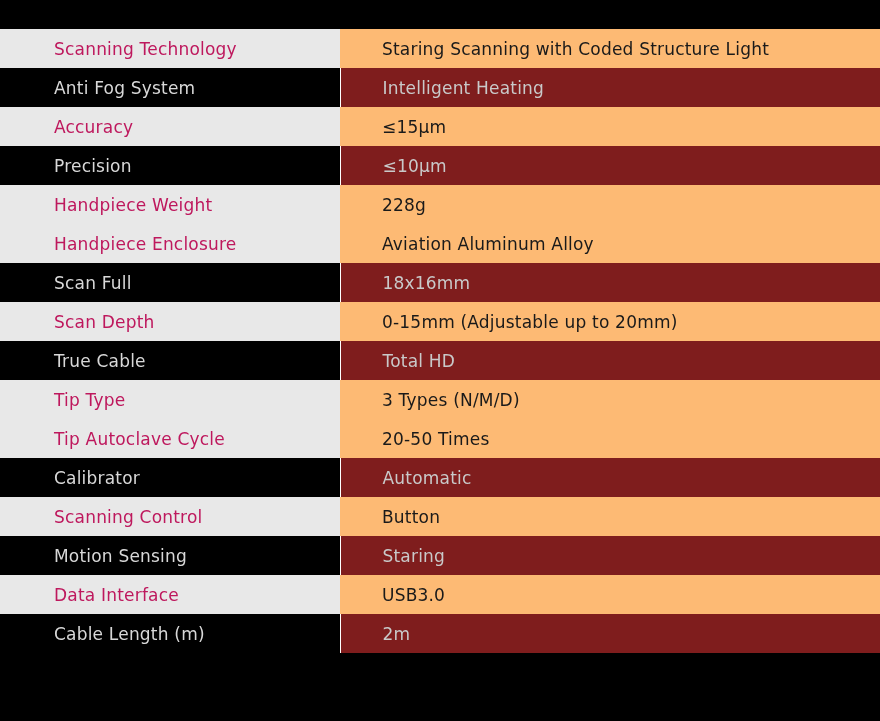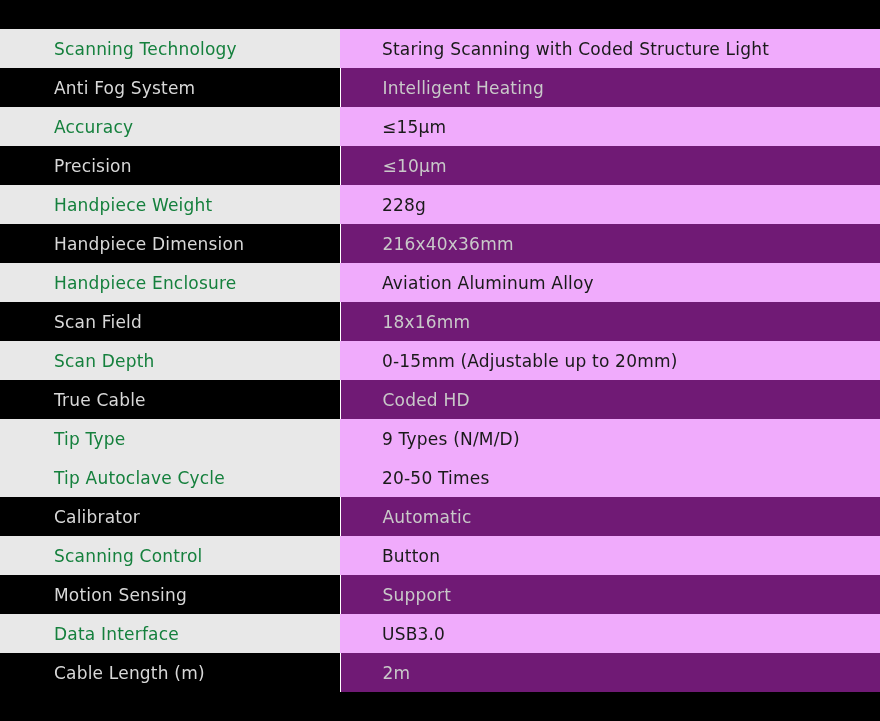--- a/index.html
+++ b/index.html
@@ -26,33 +26,33 @@
     vertical-align: middle;
     font-size: 17px;
     font-weight: 400;
     letter-spacing: 0.2px;
     white-space: nowrap;
     overflow: hidden;
   }
   
   tr.row-light td.label-cell {
     background: #e8e8e8;
-    color: #15803d;
+    color: #be185d;
   }
   tr.row-light td.value-cell {
-    background: #f0abfc;
+    background: #fdba74;
     color: #1a1a1a;
   }
   tr.row-dark td.label-cell {
     background: #000000;
     color: #d8d8d8;
     margin-top: 34px;
   }
   tr.row-dark td.value-cell {
-    background: #701a75;
+    background: #7f1d1d;
     color: #c9c9c9;
   }
   td.label-cell {
     width: 340px;
     padding-left: 54px;
     box-sizing: border-box;
   }
   td.value-cell {
     width: 540px;
     padding-left: 42px;
@@ -86,59 +86,55 @@
         <td class="value-cell">≤15μm</td>
       </tr>
       <tr class="row-dark">
         <td class="label-cell">Precision</td>
         <td class="value-cell">≤10μm</td>
       </tr>
       <tr class="row-light">
         <td class="label-cell">Handpiece Weight</td>
         <td class="value-cell">228g</td>
       </tr>
-      <tr class="row-dark">
-        <td class="label-cell">Handpiece Dimension</td>
-        <td class="value-cell">216x40x36mm</td>
-      </tr>
       <tr class="row-light">
         <td class="label-cell">Handpiece Enclosure</td>
         <td class="value-cell">Aviation Aluminum Alloy</td>
       </tr>
       <tr class="row-dark">
-        <td class="label-cell">Scan Field</td>
+        <td class="label-cell">Scan Full</td>
         <td class="value-cell">18x16mm</td>
       </tr>
       <tr class="row-light">
         <td class="label-cell">Scan Depth</td>
         <td class="value-cell">0-15mm (Adjustable up to 20mm)</td>
       </tr>
       <tr class="row-dark">
         <td class="label-cell">True Cable</td>
-        <td class="value-cell">Coded HD</td>
+        <td class="value-cell">Total HD</td>
       </tr>
       <tr class="row-light">
         <td class="label-cell">Tip Type</td>
-        <td class="value-cell">9 Types (N/M/D)</td>
+        <td class="value-cell">3 Types (N/M/D)</td>
       </tr>
       <tr class="row-light">
         <td class="label-cell">Tip Autoclave Cycle</td>
         <td class="value-cell">20-50 Times</td>
       </tr>
       <tr class="row-dark">
         <td class="label-cell">Calibrator</td>
         <td class="value-cell">Automatic</td>
       </tr>
       <tr class="row-light">
         <td class="label-cell">Scanning Control</td>
         <td class="value-cell">Button</td>
       </tr>
       <tr class="row-dark">
         <td class="label-cell">Motion Sensing</td>
-        <td class="value-cell">Support</td>
+        <td class="value-cell">Staring</td>
       </tr>
       <tr class="row-light">
         <td class="label-cell">Data Interface</td>
         <td class="value-cell">USB3.0</td>
       </tr>
       <tr class="row-dark">
         <td class="label-cell">Cable Length (m)</td>
         <td class="value-cell">2m</td>
       </tr>
     </tbody>

